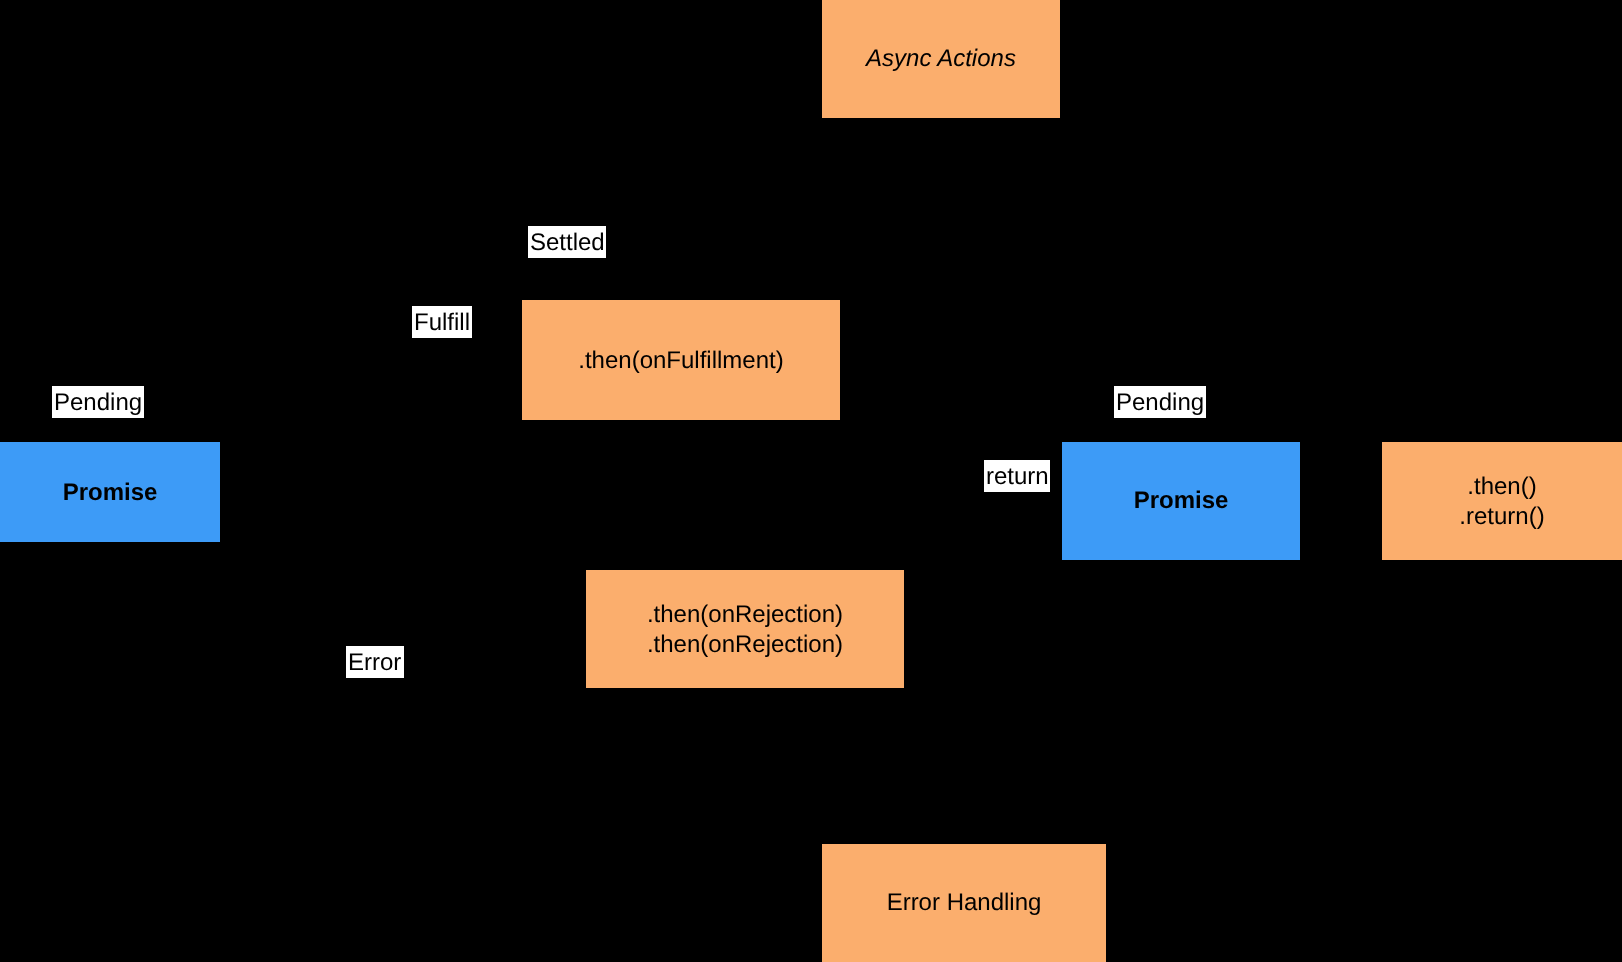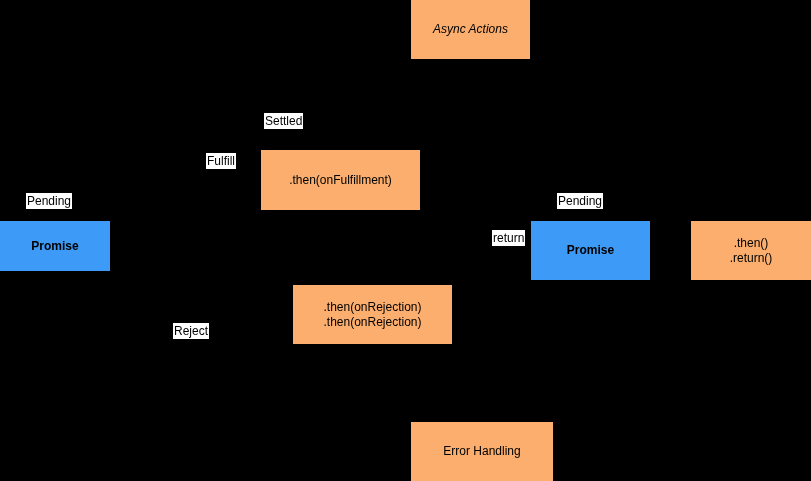--- a/index.html
+++ b/index.html
@@ -77,19 +77,19 @@
   <div class="node orange" style="left:411px; top:422px; width:142px; height:59px;">
     <span class="line">Error Handling</span>
   </div>
 
   <div class="edge-label" style="left:26px; top:193px;">Pending</div>
 
   <div class="edge-label" style="left:176px; top:153px;margin-left:30px;">Fulfill</div>
 
   <div class="edge-label" style="left:264px; top:113px;">Settled</div>
 
-  <div class="edge-label" style="left:173px; top:323px;">Reject</div>
+  <div class="edge-label" style="left:173px; top:323px;">Error</div>
 
   <div class="edge-label" style="left:492px; top:230px;">return</div>
 
   <div class="edge-label" style="left:557px; top:193px;">Pending</div>
 
 </div>
 
 </body></html>

